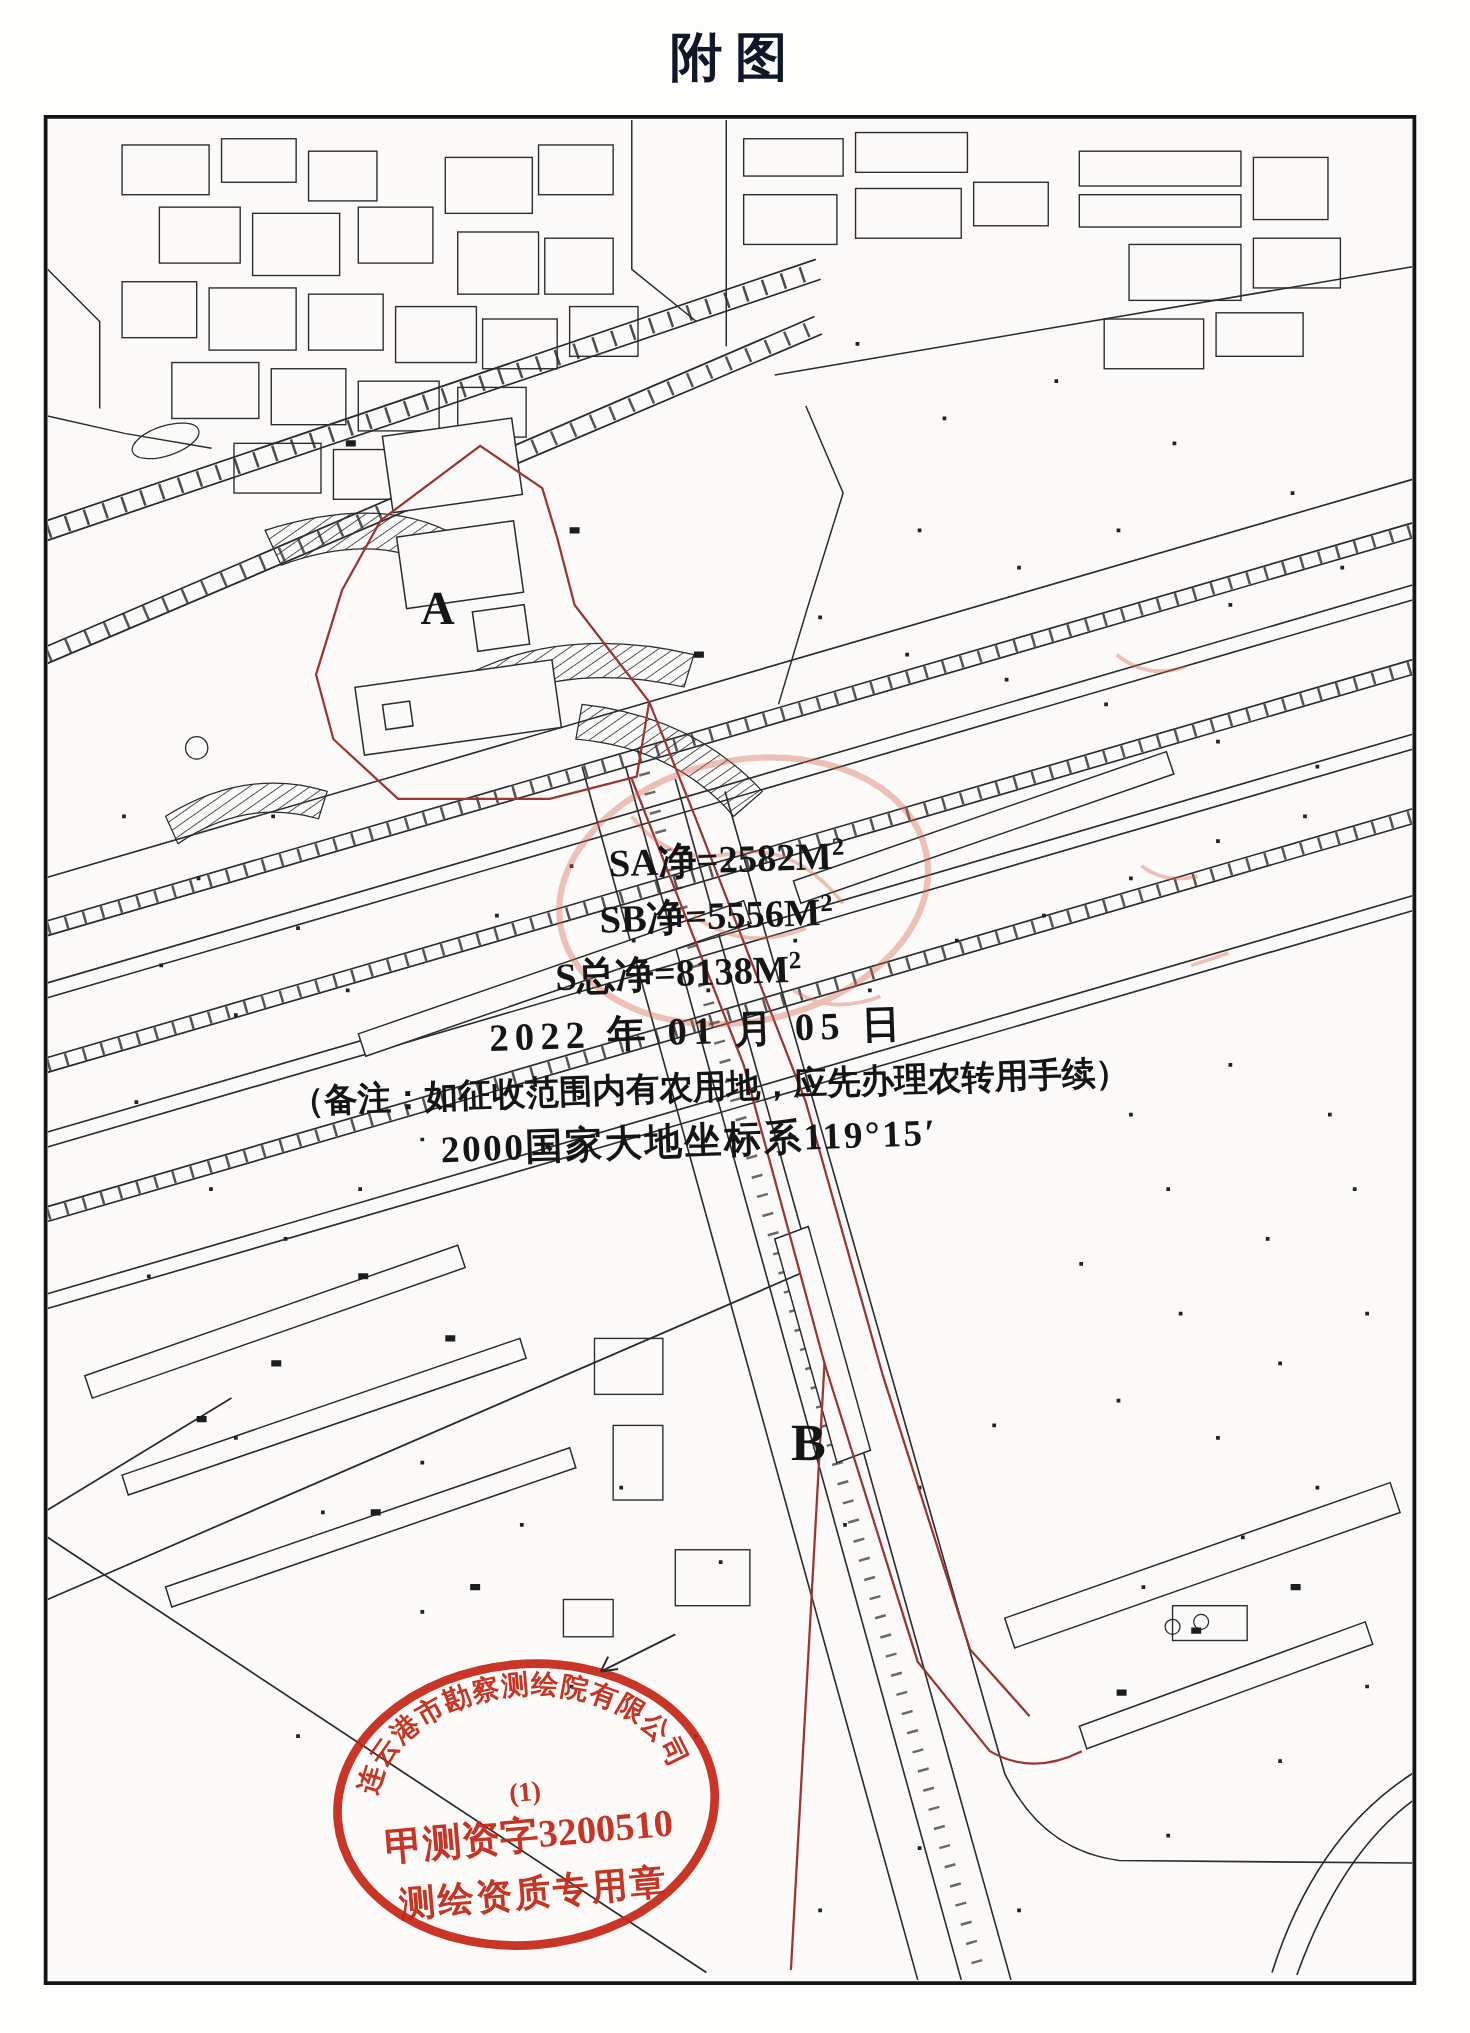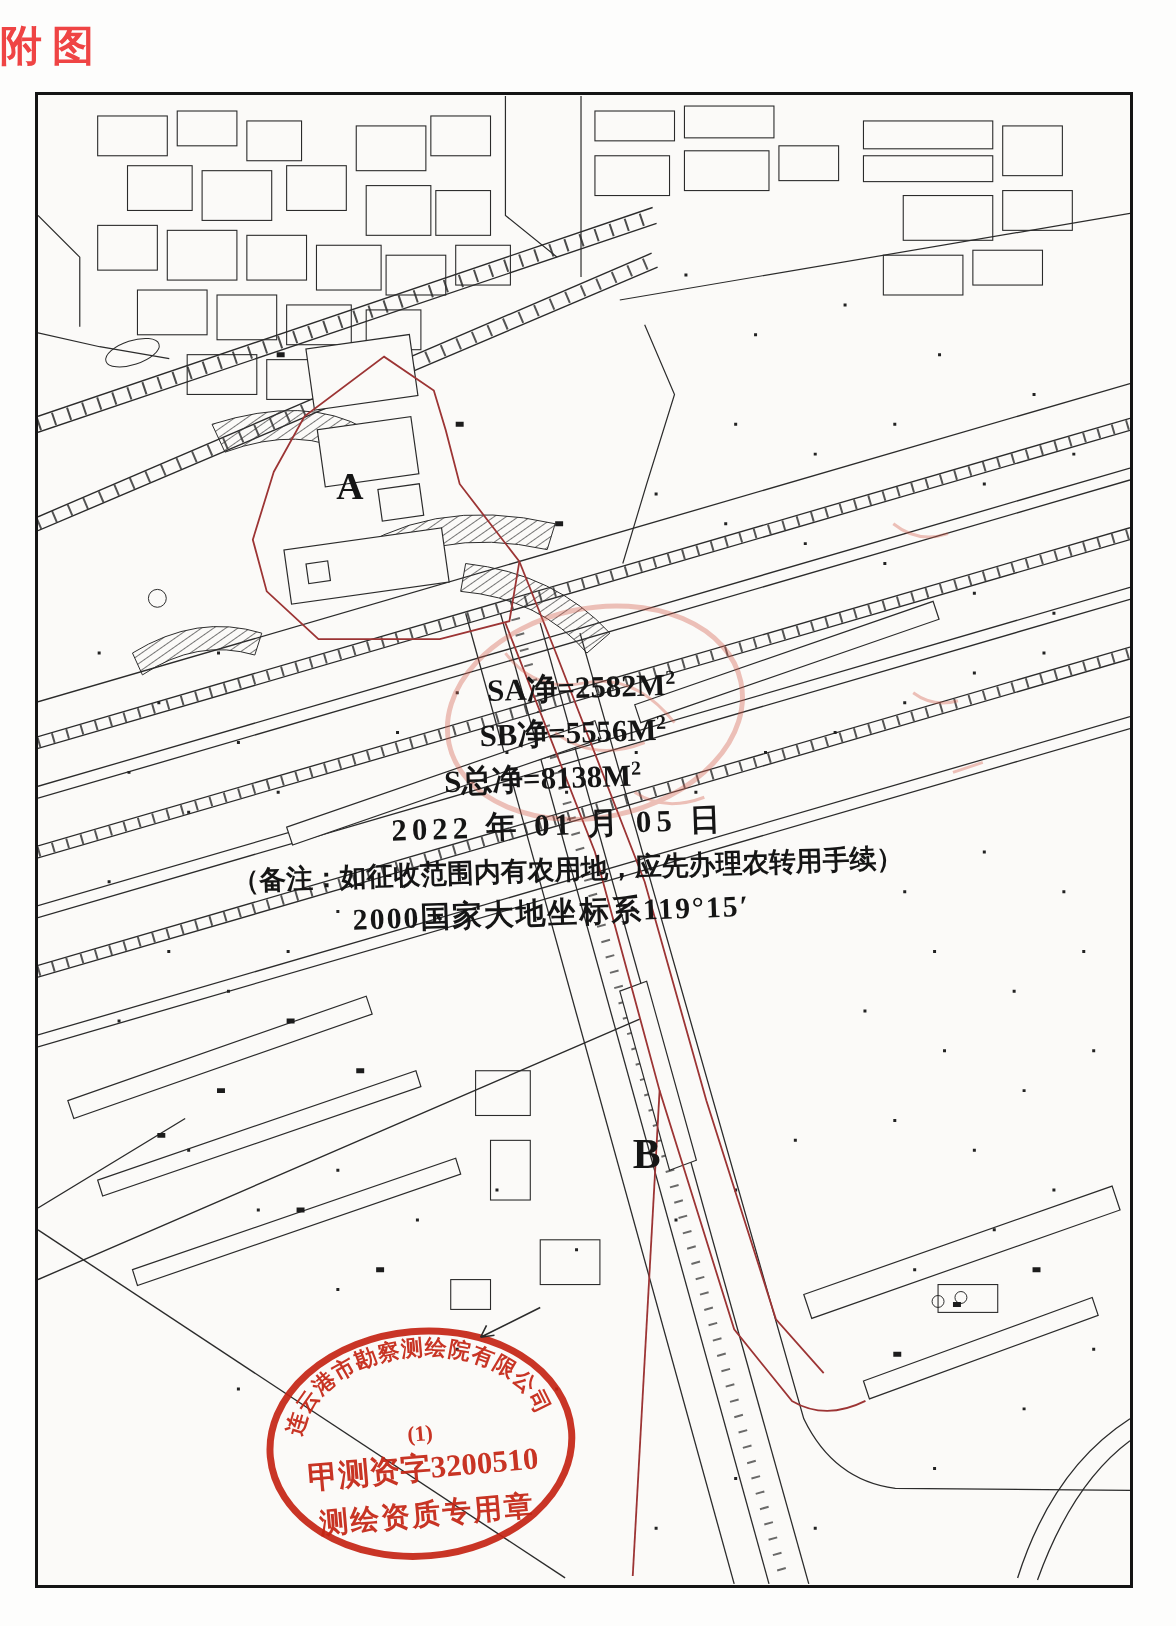--- a/index.html
+++ b/index.html
@@ -1,19 +1,19 @@
 <!DOCTYPE html>
 <html><head>
 <meta charset="utf-8">
 <style>
   html,body{margin:0;padding:0;background:#ffffff;}
   #page{position:relative;width:1176px;height:1626px;background:#fdfdfc;overflow:hidden;
         font-family:"Liberation Serif", serif;}
-  #doc-title{position:absolute;top:18px;left:0;width:100%;
-             font-size:42px;font-weight:bold;letter-spacing:10px;color:#ef4444;}
+  #doc-title{position:absolute;top:18px;left:0;width:100%;text-align:center;
+             font-size:42px;font-weight:bold;letter-spacing:10px;color:#0f172a;}
   #map-frame{position:absolute;left:35px;top:92px;width:1098px;height:1496px;
              border:3px solid #141414;background:#fbfaf8;box-sizing:border-box;}
   svg{display:block;}
   .lw{stroke:#2b2b2b;fill:none;}
   .bld{stroke:#2b2b2b;fill:#fbfaf8;}
   .maptext{font-family:"Liberation Serif", serif;font-weight:bold;fill:#151515;}
   .redtext{font-family:"Liberation Serif", serif;font-weight:bold;}
 </style>
 </head>
 <body>

